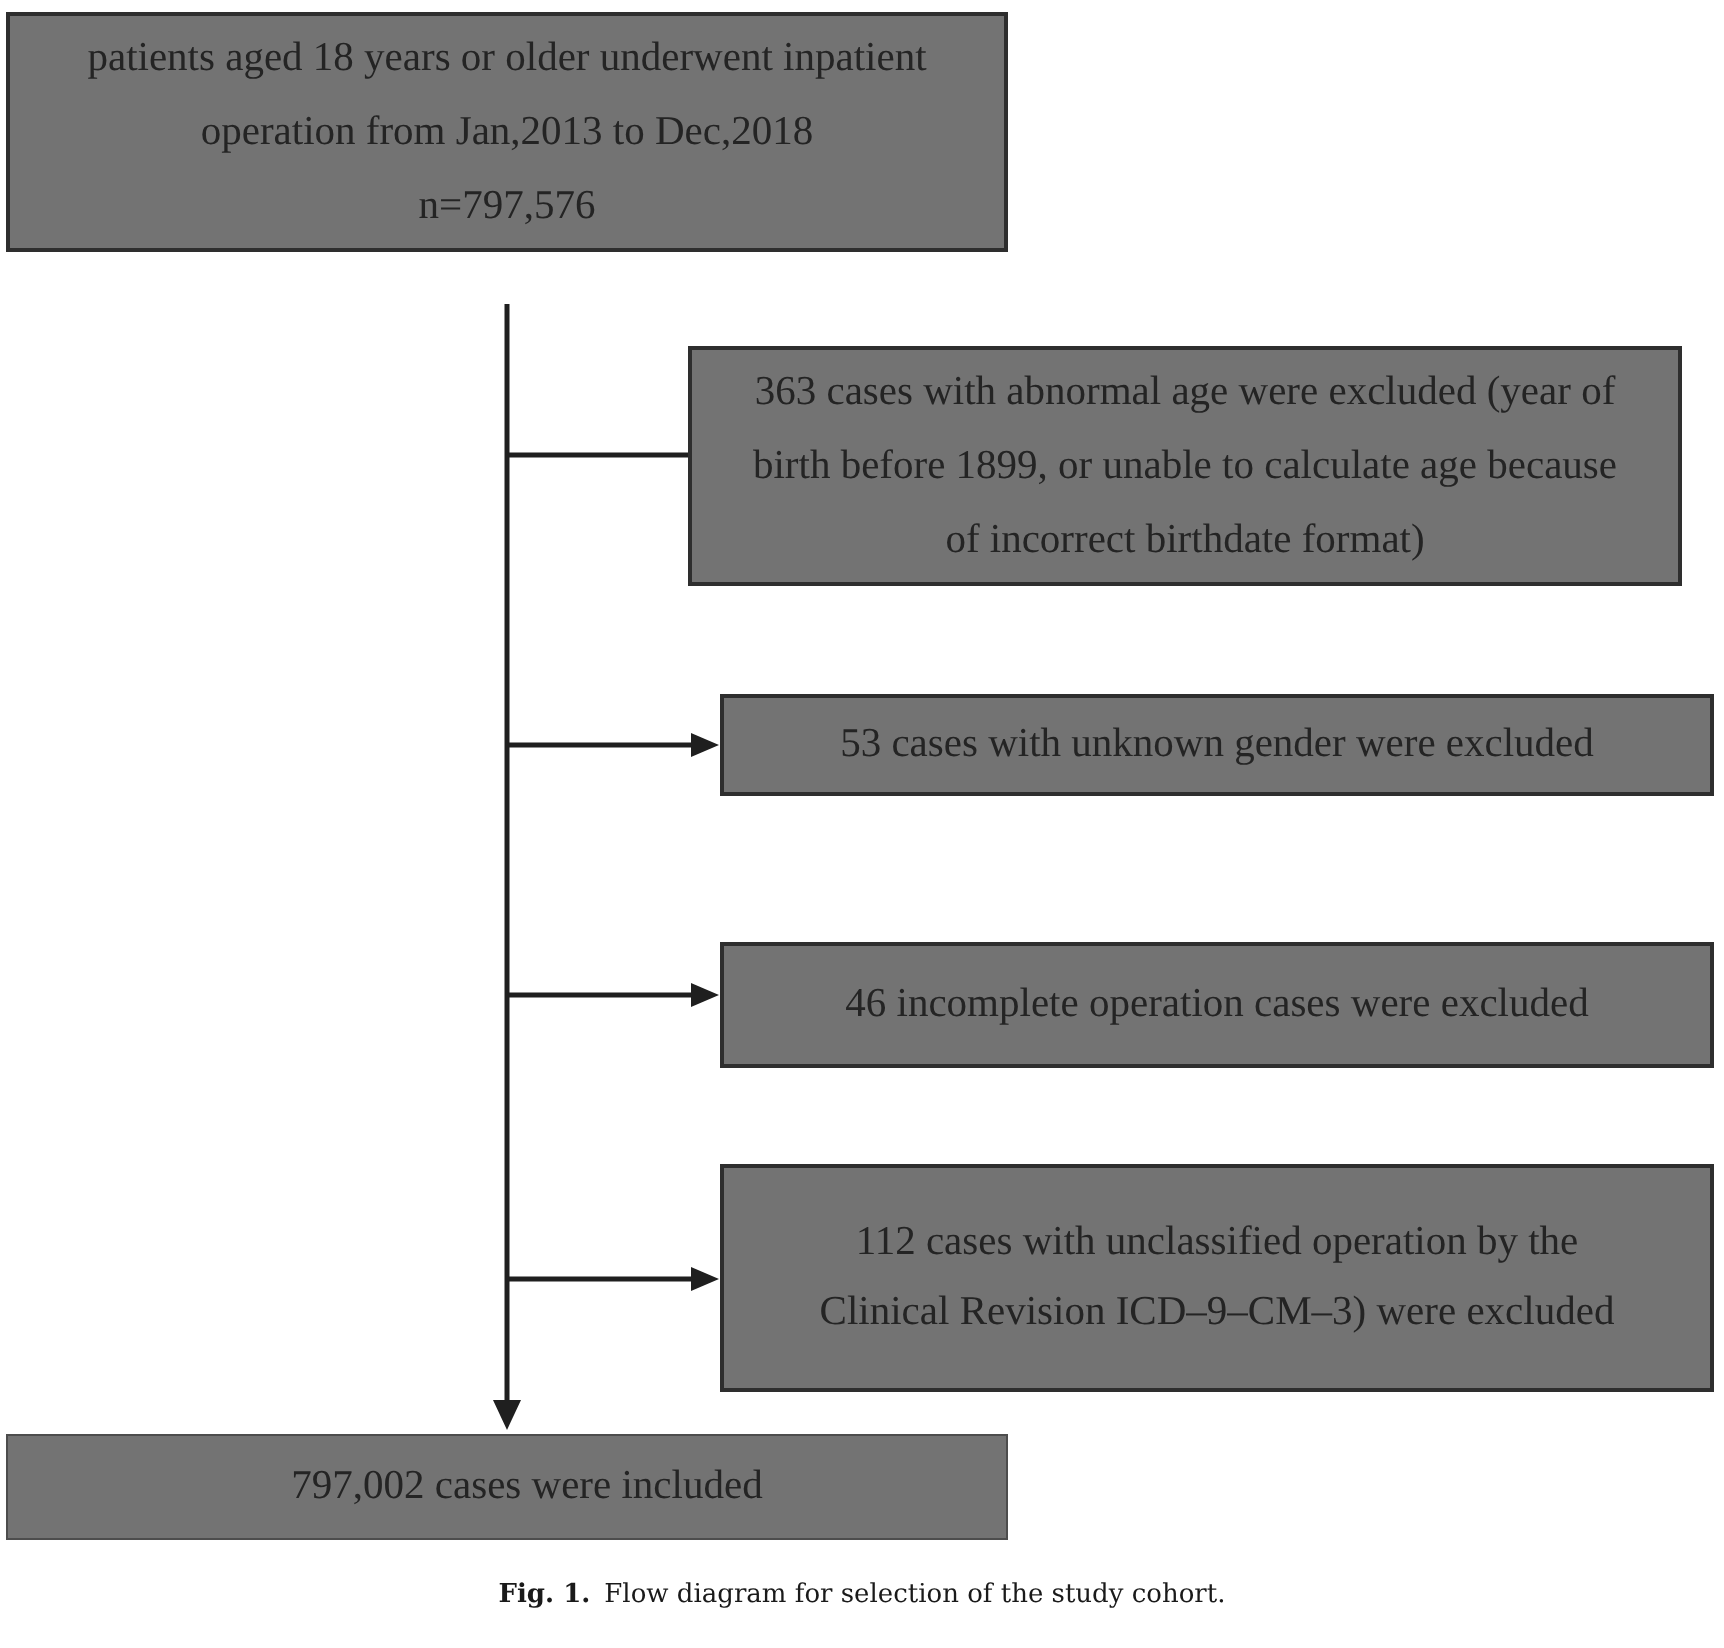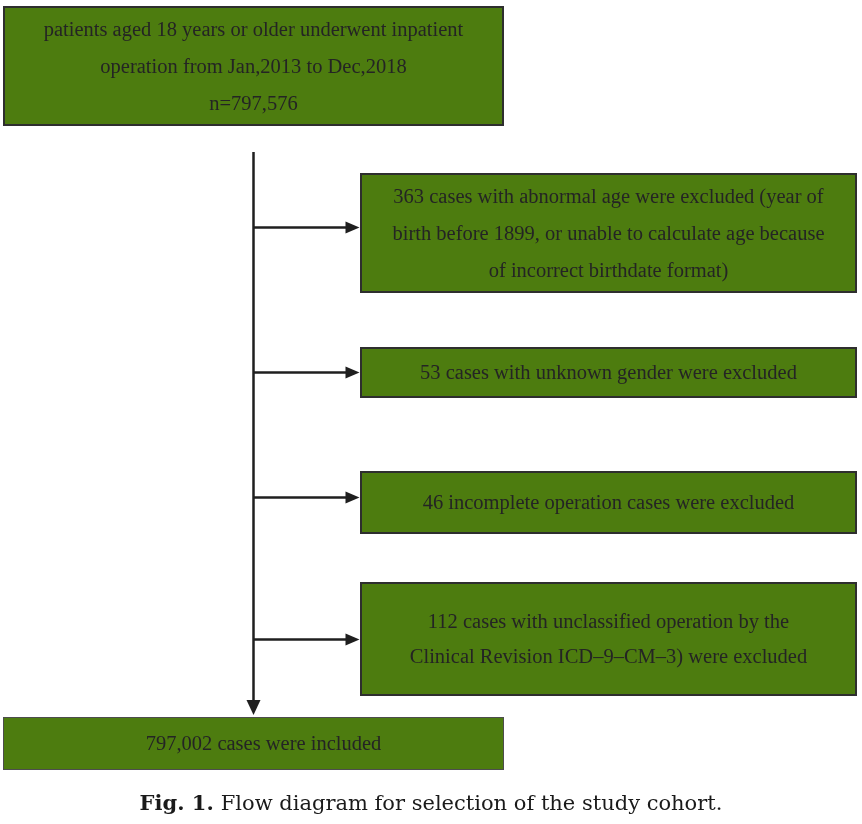--- a/index.html
+++ b/index.html
@@ -13,53 +13,53 @@
     height: 824px;
     background: #ffffff;
     font-family: "Liberation Serif", serif;
     color: #242424;
     overflow: hidden;
   }
   .box {
     position: absolute;
     box-sizing: border-box;
     border: 2px solid #2e2e2e;
-    background: #4d7c0f;
+    background: #737373;
     display: flex;
     flex-direction: column;
     justify-content: center;
     align-items: center;
     text-align: center;
     font-size: 20.5px;
   }
   .box .line {
     line-height: 37px;
     white-space: nowrap;
   }
   #top-box    { left: 3px;   top: 6px;   width: 501px; height: 120px; }
-  #excl-box-1 { left: 360px; top: 173px; width: 497px; height: 120px; }
+  #excl-box-1 { left: 344px; top: 173px; width: 497px; height: 120px; }
   #excl-box-2 { left: 360px; top: 347px; width: 497px; height: 51px;  }
   #excl-box-3 { left: 360px; top: 471px; width: 497px; height: 63px;  }
   #excl-box-4 { left: 360px; top: 582px; width: 497px; height: 114px; }
   #excl-box-4 .line { line-height: 35px; text-align: center; }
   #bottom-box { left: 3px;   top: 717px; width: 501px; height: 53px; border-width: 1px; border-color: #4d4d4d; padding-left: 20px; }
   #connector-svg {
     position: absolute;
     left: 0; top: 0;
     width: 862px; height: 824px;
     pointer-events: none;
   }
   #figure-caption {
     position: absolute;
     left: 0;
     top: 790px;
     width: 862px;
     text-align: center;
     font-family: "DejaVu Serif", serif;
-    font-size: 21px;
+    font-size: 13px;
     color: #1a1a1a;
   }
   #figure-caption .cap-label { font-weight: bold; }
   #figure-caption .cap-text  { margin-left: 7px; }
 </style>
 </head>
 <body>
 
 <div id="canvas">
 

